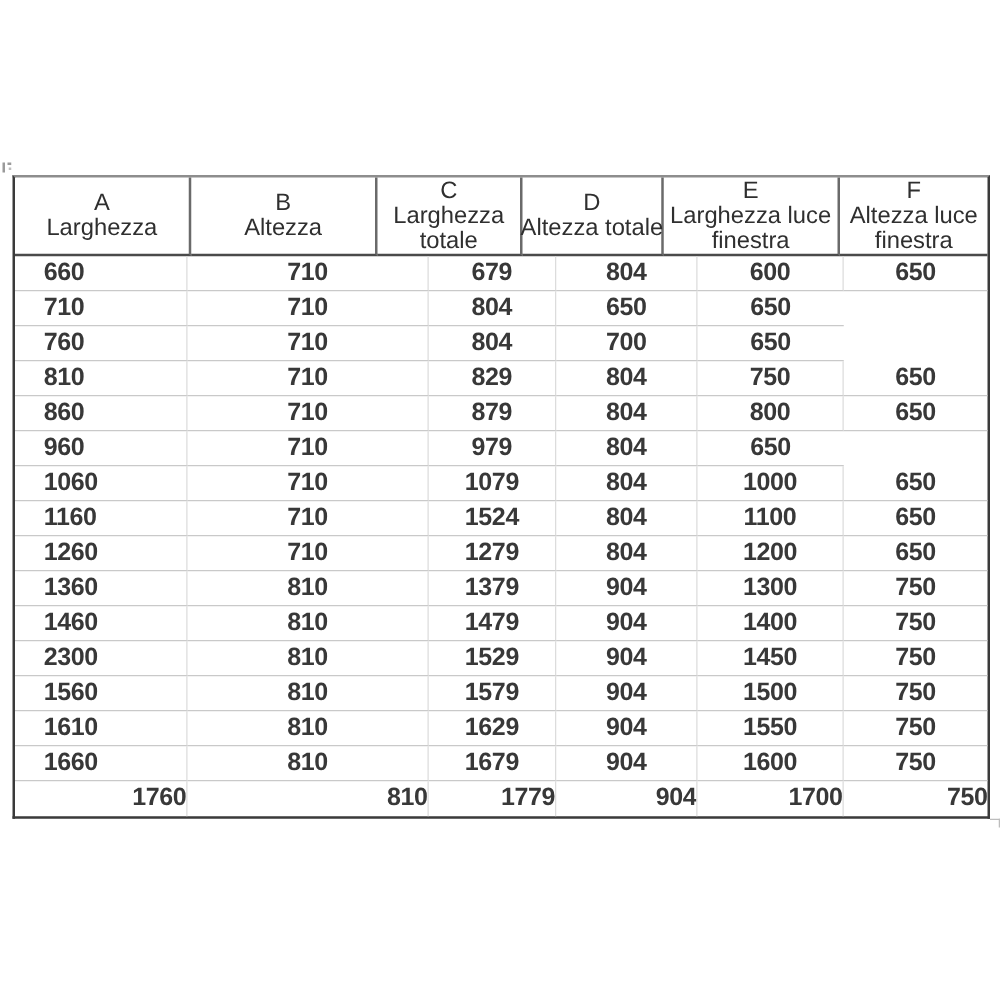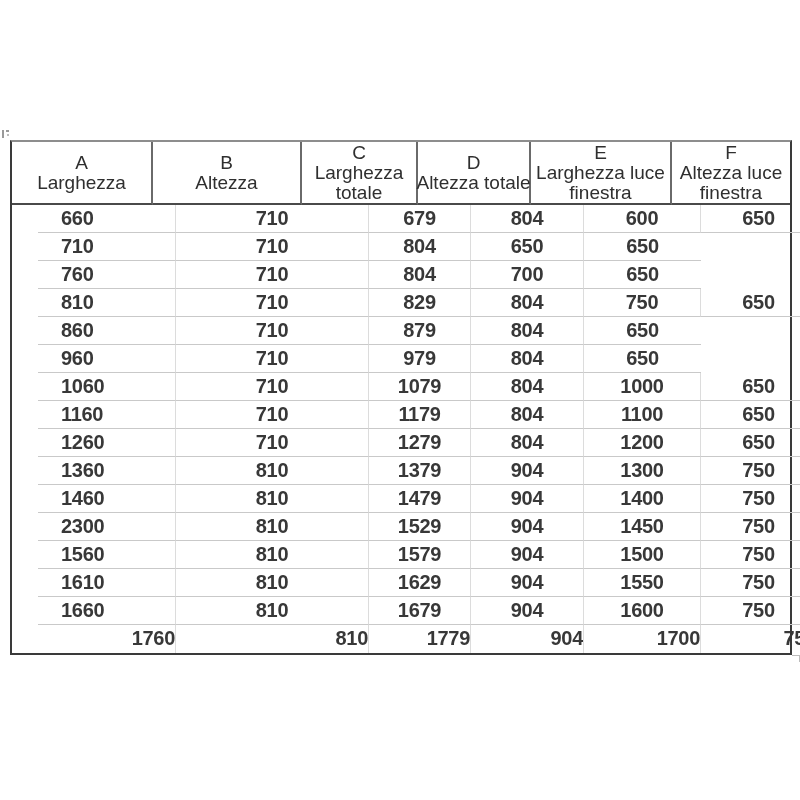--- a/index.html
+++ b/index.html
@@ -41,21 +41,20 @@
     font-size:19px;line-height:20px;color:#2f2f2f;
     text-align:center;
   }
   .hcell:last-child{border-right:none;}
   .hcell .hline{white-space:nowrap;}
   .body-rows{position:relative;}
   .body-row{
     display:grid;
     grid-template-columns:138px 193px 102px 113px 117px 115px;
     height:28px;
-    margin-left:26px;
   }
   .bcell{
     box-sizing:border-box;
     border-right:1px solid var(--c-vlight);
     border-bottom:1px solid var(--c-rowline);
     font-size:20px;font-weight:bold;color:var(--c-text);
     line-height:27px;
     text-align:center;
     letter-spacing:-0.3px;
     overflow:hidden;
@@ -151,41 +150,42 @@
         <div class="bcell">829</div>
         <div class="bcell">804</div>
         <div class="bcell">750</div>
         <div class="bcell">650</div>
       </div>
       <div class="body-row">
         <div class="bcell col-a">860</div>
         <div class="bcell">710</div>
         <div class="bcell">879</div>
         <div class="bcell">804</div>
+        <div class="bcell">800</div>
         <div class="bcell">650</div>
       </div>
       <div class="body-row">
         <div class="bcell col-a">960</div>
         <div class="bcell">710</div>
         <div class="bcell">979</div>
         <div class="bcell">804</div>
         <div class="bcell">650</div>
       </div>
       <div class="body-row">
         <div class="bcell col-a">1060</div>
         <div class="bcell">710</div>
         <div class="bcell">1079</div>
         <div class="bcell">804</div>
         <div class="bcell">1000</div>
         <div class="bcell">650</div>
       </div>
       <div class="body-row">
         <div class="bcell col-a">1160</div>
         <div class="bcell">710</div>
-        <div class="bcell">1179</div>
+        <div class="bcell">1524</div>
         <div class="bcell">804</div>
         <div class="bcell">1100</div>
         <div class="bcell">650</div>
       </div>
       <div class="body-row">
         <div class="bcell col-a">1260</div>
         <div class="bcell">710</div>
         <div class="bcell">1279</div>
         <div class="bcell">804</div>
         <div class="bcell">1200</div>

